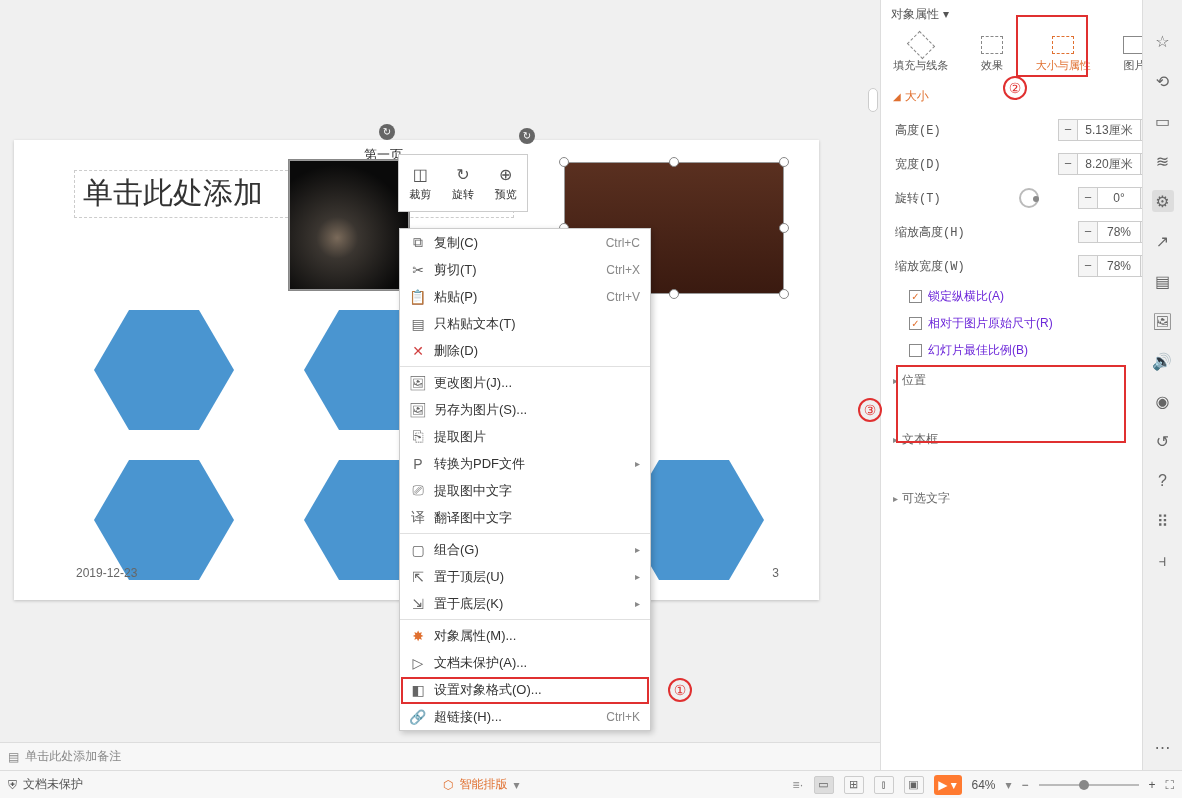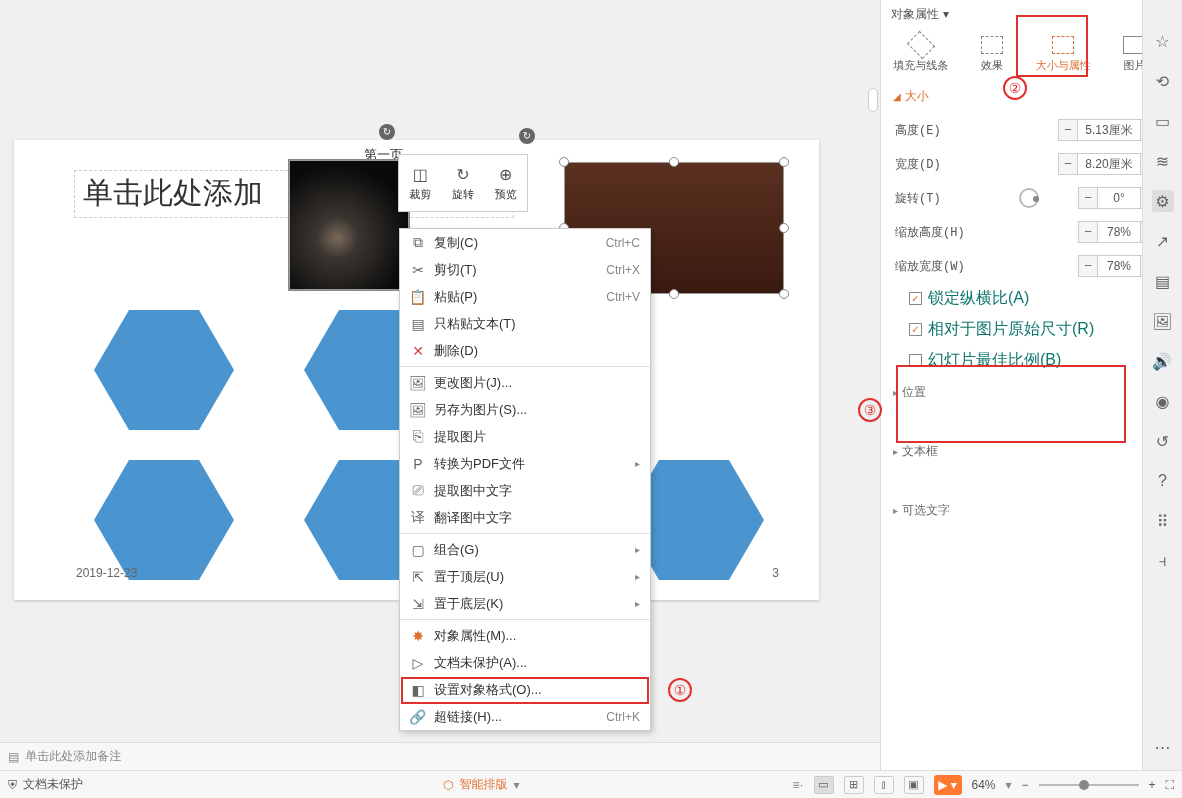--- a/index.html
+++ b/index.html
@@ -67,21 +67,21 @@
 .section-hdr { display: flex; align-items: center; padding: 8px 12px; font-size: 12px; color: #e07030; cursor: pointer; }
 .section-hdr .tri { margin-right: 4px; font-size: 10px; }
 .section-hdr.collapsed { color: #666; }
 .prop-row { display: flex; align-items: center; padding: 6px 14px; font-size: 12px; color: #555; }
 .prop-label { width: 90px; font-family: Liberation Mono, monospace; }
 .spinner { display: flex; margin-left: auto; }
 .spin-btn { width: 20px; height: 22px; border: 1px solid #ccc; background: #f5f5f5; text-align: center; line-height: 20px; cursor: pointer; font-size: 13px; color: #666; }
 .spin-val { width: 62px; height: 22px; border: 1px solid #ccc; border-left: none; border-right: none; text-align: center; line-height: 20px; font-size: 12px; background: #fff; }
 .rot-dial { width: 20px; height: 20px; border: 2px solid #bbb; border-radius: 10px; margin-left: auto; margin-right: 6px; position: relative; }
 .rot-dial::after { content: ''; position: absolute; width: 6px; height: 6px; background: #888; border-radius: 3px; right: -2px; top: 6px; }
-.chk-row { display: flex; align-items: center; padding: 5px 14px 5px 28px; font-size: 16px; color: #0f766e; }
+.chk-row { display: flex; align-items: center; padding: 5px 14px 5px 28px; font-size: 12px; color: #6d28d9; }
 .chk { width: 13px; height: 13px; border: 1px solid #888; margin-right: 6px; display: flex; align-items: center; justify-content: center; font-size: 10px; color: #e07030; }
 .chk.checked::after { content: '✓'; }
 .reset-btn { margin: 10px 0 10px 40px; padding: 4px 16px; border: 1px solid #ccc; background: #fff; font-size: 12px; cursor: pointer; display: inline-block; }
 .res-sel { margin-left: auto; width: 100px; height: 22px; border: 1px solid #ccc; font-size: 12px; padding: 0 6px; line-height: 20px; color: #999; background: #fafafa; }
 
 
 .iconbar { position: absolute; right: 0; top: 0; width: 40px; height: 770px; background: #f0f0f0; border-left: 1px solid #ddd; display: flex; flex-direction: column; align-items: center; padding-top: 30px; gap: 18px; }
 .iconbar .ib { width: 22px; height: 22px; color: #666; cursor: pointer; display: flex; align-items: center; justify-content: center; font-size: 16px; }
 .iconbar .ib.active { background: #ddd; border-radius: 3px; padding: 3px; }
 

